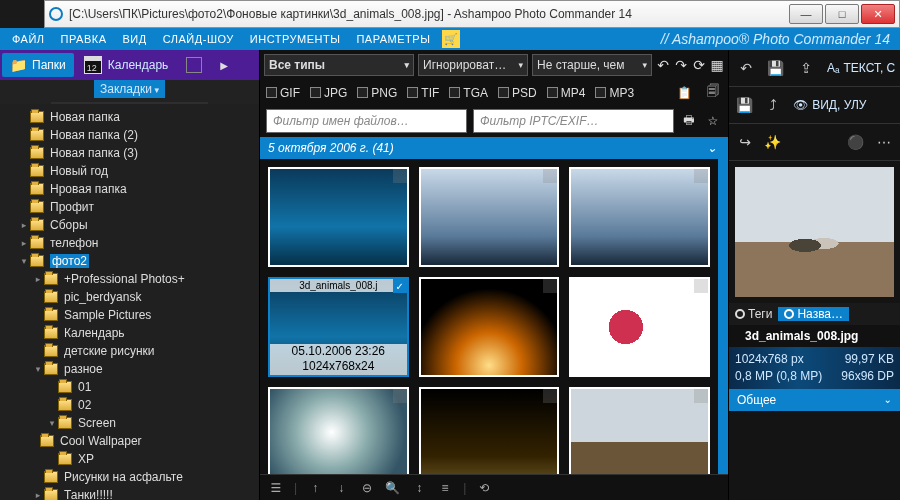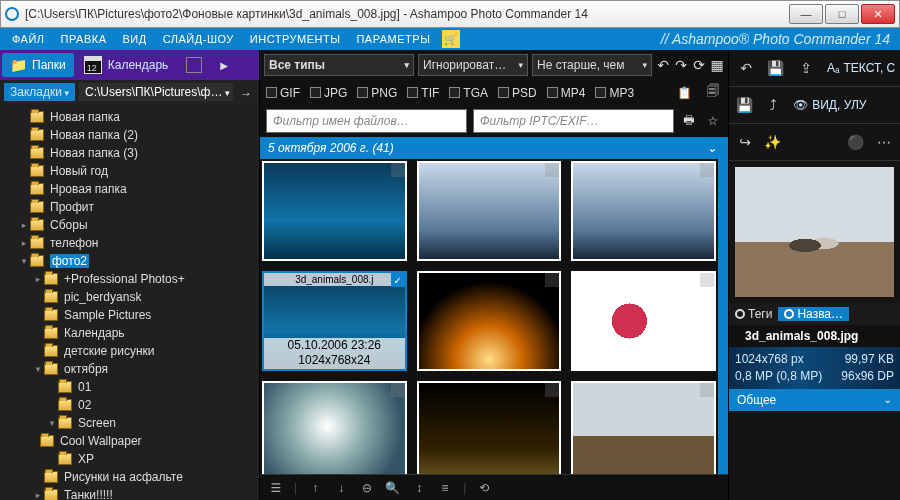--- a/index.html
+++ b/index.html
@@ -1,19 +1,19 @@
 <!DOCTYPE html>
 <html><head>
 <meta charset="utf-8">
 <style>
 * { margin: 0; padding: 0; box-sizing: border-box; font-family: "Segoe UI", Tahoma, sans-serif; font-size: 12px; }
 body { width: 900px; height: 500px; overflow: hidden; background: #1a1a1a; display: flex; flex-direction: column; }
 
 
-.titlebar { height: 28px; background: linear-gradient(#fdfdfd,#ececec); border: 1px solid #8f8f8f; display: flex; align-items: center; padding: 0 4px; }
+.titlebar { height: 28px; background: linear-gradient(#fdfdfd,#ececec); border: 1px solid #8f8f8f; display: flex; align-items: center; padding: 0 4px; margin-left: 44px; }
 .titlebar .tl-icon { width: 14px; height: 14px; border: 2px solid #0b7bc4; border-radius: 50%; margin-right: 6px; }
 .titlebar .title { flex: 1; color: #333; white-space: nowrap; overflow: hidden; }
 .winbtns { display: flex; gap: 2px; }
 .winbtn { width: 34px; height: 20px; border: 1px solid #7a7a7a; background: linear-gradient(#f8f8f8,#d8d8d8); display:flex; align-items:center; justify-content:center; font-size:11px; color:#333; border-radius:2px;}
 .winbtn.close { background: linear-gradient(#f08080,#d33); color:#fff; border-color:#a22;}
 .winbtn.close::before{content:"✕";}
 
 
 .menubar { height: 22px; background: #0c82cc; display: flex; align-items: center; padding: 0 4px; }
 .menubar .mi { color: #fff; padding: 0 8px; text-transform: uppercase; font-size: 11px; letter-spacing: .5px; cursor:default; }
@@ -29,21 +29,21 @@
 .ltab { display:flex; align-items:center; gap:6px; color:#cfe8ff; padding:4px 8px; }
 .ltab.active { background:#0c82cc; color:#fff; border-radius:2px;}
 .ltab .ico { width:16px;height:16px; }
 .folder-ico::before{content:"📁";font-size:14px;}
 .cal-ico{width:18px;height:18px;border:1px solid #ddd;position:relative;background:#111;}
 .cal-ico::before{content:"12";color:#ddd;font-size:9px;position:absolute;bottom:0;left:2px;}
 .cal-ico::after{content:"";position:absolute;top:0;left:0;right:0;height:4px;background:#ddd;}
 .misc-ico { width:16px;height:16px;border:1px solid #888;}
 .arrow-ico::before{content:"▶";color:#ddd;font-size:10px;}
 
-.crumbbar { height:24px; background:#222; display:flex; align-items:center; padding:0 4px; gap:4px;}
+.crumbbar { height:24px; background:#222; display:flex; align-items:center; padding:0 4px; gap:4px;flex-direction:column;}
 .crumbbar .bk { color:#cfe8ff; background:#0c82cc; padding:2px 6px;}
 .crumbbar .dd::after{content:" ▾"; font-size:9px;}
 .crumbbar .path { flex:1; background:#2e2e2e; color:#ffffff; padding:2px 6px; white-space:nowrap; overflow:hidden;}
 .crumbbar .go { width:18px; text-align:center; color:#ddd;}
 
 .tree { flex:1; overflow:hidden; background:#202020; color:#ddd; padding:4px 0;}
 .tree .node { display:flex; align-items:center; height:18px; white-space:nowrap; }
 .tree .fld{width:14px;height:12px;background:linear-gradient(#ffe08a,#e0b040);border:1px solid #806000;margin-right:6px;position:relative;}
 .tree .fld::before{content:"";position:absolute;top:-3px;left:0;width:6px;height:3px;background:#e0b040;border:1px solid #806000;border-bottom:none;}
 .tree .expander{width:12px;text-align:center;color:#888;font-size:9px;}
@@ -63,21 +63,21 @@
 .toolbar2 .spacer{flex:1;}
 .toolbar2 .ico{width:18px;text-align:center;}
 
 .toolbar3{display:flex;gap:6px;padding:4px 6px;align-items:center;background:#111;}
 .filter{flex:1;background:#fff;color:#888;font-style:italic;padding:4px 6px;border:1px solid #666;}
 .toolbar3 .ico{width:18px;text-align:center;color:#ddd;}
 
 .dateheader{background:#0c82cc;color:#fff;padding:3px 8px;font-style:italic;display:flex;align-items:center;}
 .dateheader .chev{margin-left:auto;width:16px;height:16px;display:flex;align-items:center;justify-content:center;}
 
-.thumbs{flex:1;background:#111;overflow:hidden;padding:2px;display:grid;grid-template-columns:repeat(3,1fr);grid-auto-rows:100px;gap:10px;position:relative;border-right:10px solid #0c82cc;}
+.thumbs{flex:1;background:#111;overflow:hidden;padding:8px;display:grid;grid-template-columns:repeat(3,1fr);grid-auto-rows:100px;gap:10px;position:relative;border-right:10px solid #0c82cc;}
 .thumb{background:#fff;border:2px solid #fff;position:relative;overflow:hidden;}
 .thumb .img{width:100%;height:100%;}
 .thumb .corner{position:absolute;top:0;right:0;width:14px;height:14px;background:#8884;display:flex;align-items:center;justify-content:center;color:#fff;font-size:10px;}
 .thumb.selected{border-color:#0c82cc;}
 .thumb.selected .corner{background:#0c82cc;}
 .thumb.selected .corner::before{content:"✓";}
 .thumb .meta{position:absolute;left:0;right:0;background:#e9edf0cc;color:#000;font-size:10px;text-align:center;line-height:1.3;}
 .thumb .meta.top{top:0;}
 .thumb .meta.bot{bottom:0;}
 .ocean{background:linear-gradient(#0a3a5a,#1173a8 60%,#053048);}
@@ -228,21 +228,21 @@
           <span>Календарь</span>
         </div>
         <div class="node" style="padding-left: 32px;">
           <span class="expander"></span>
           <span class="fld"></span>
           <span>детские  рисунки</span>
         </div>
         <div class="node" style="padding-left: 32px;">
           <span class="expander">▾</span>
           <span class="fld"></span>
-          <span>октября</span>
+          <span>разное</span>
         </div>
         <div class="node" style="padding-left: 46px;">
           <span class="expander"></span>
           <span class="fld"></span>
           <span>01</span>
         </div>
         <div class="node" style="padding-left: 46px;">
           <span class="expander"></span>
           <span class="fld"></span>
           <span>02</span>

